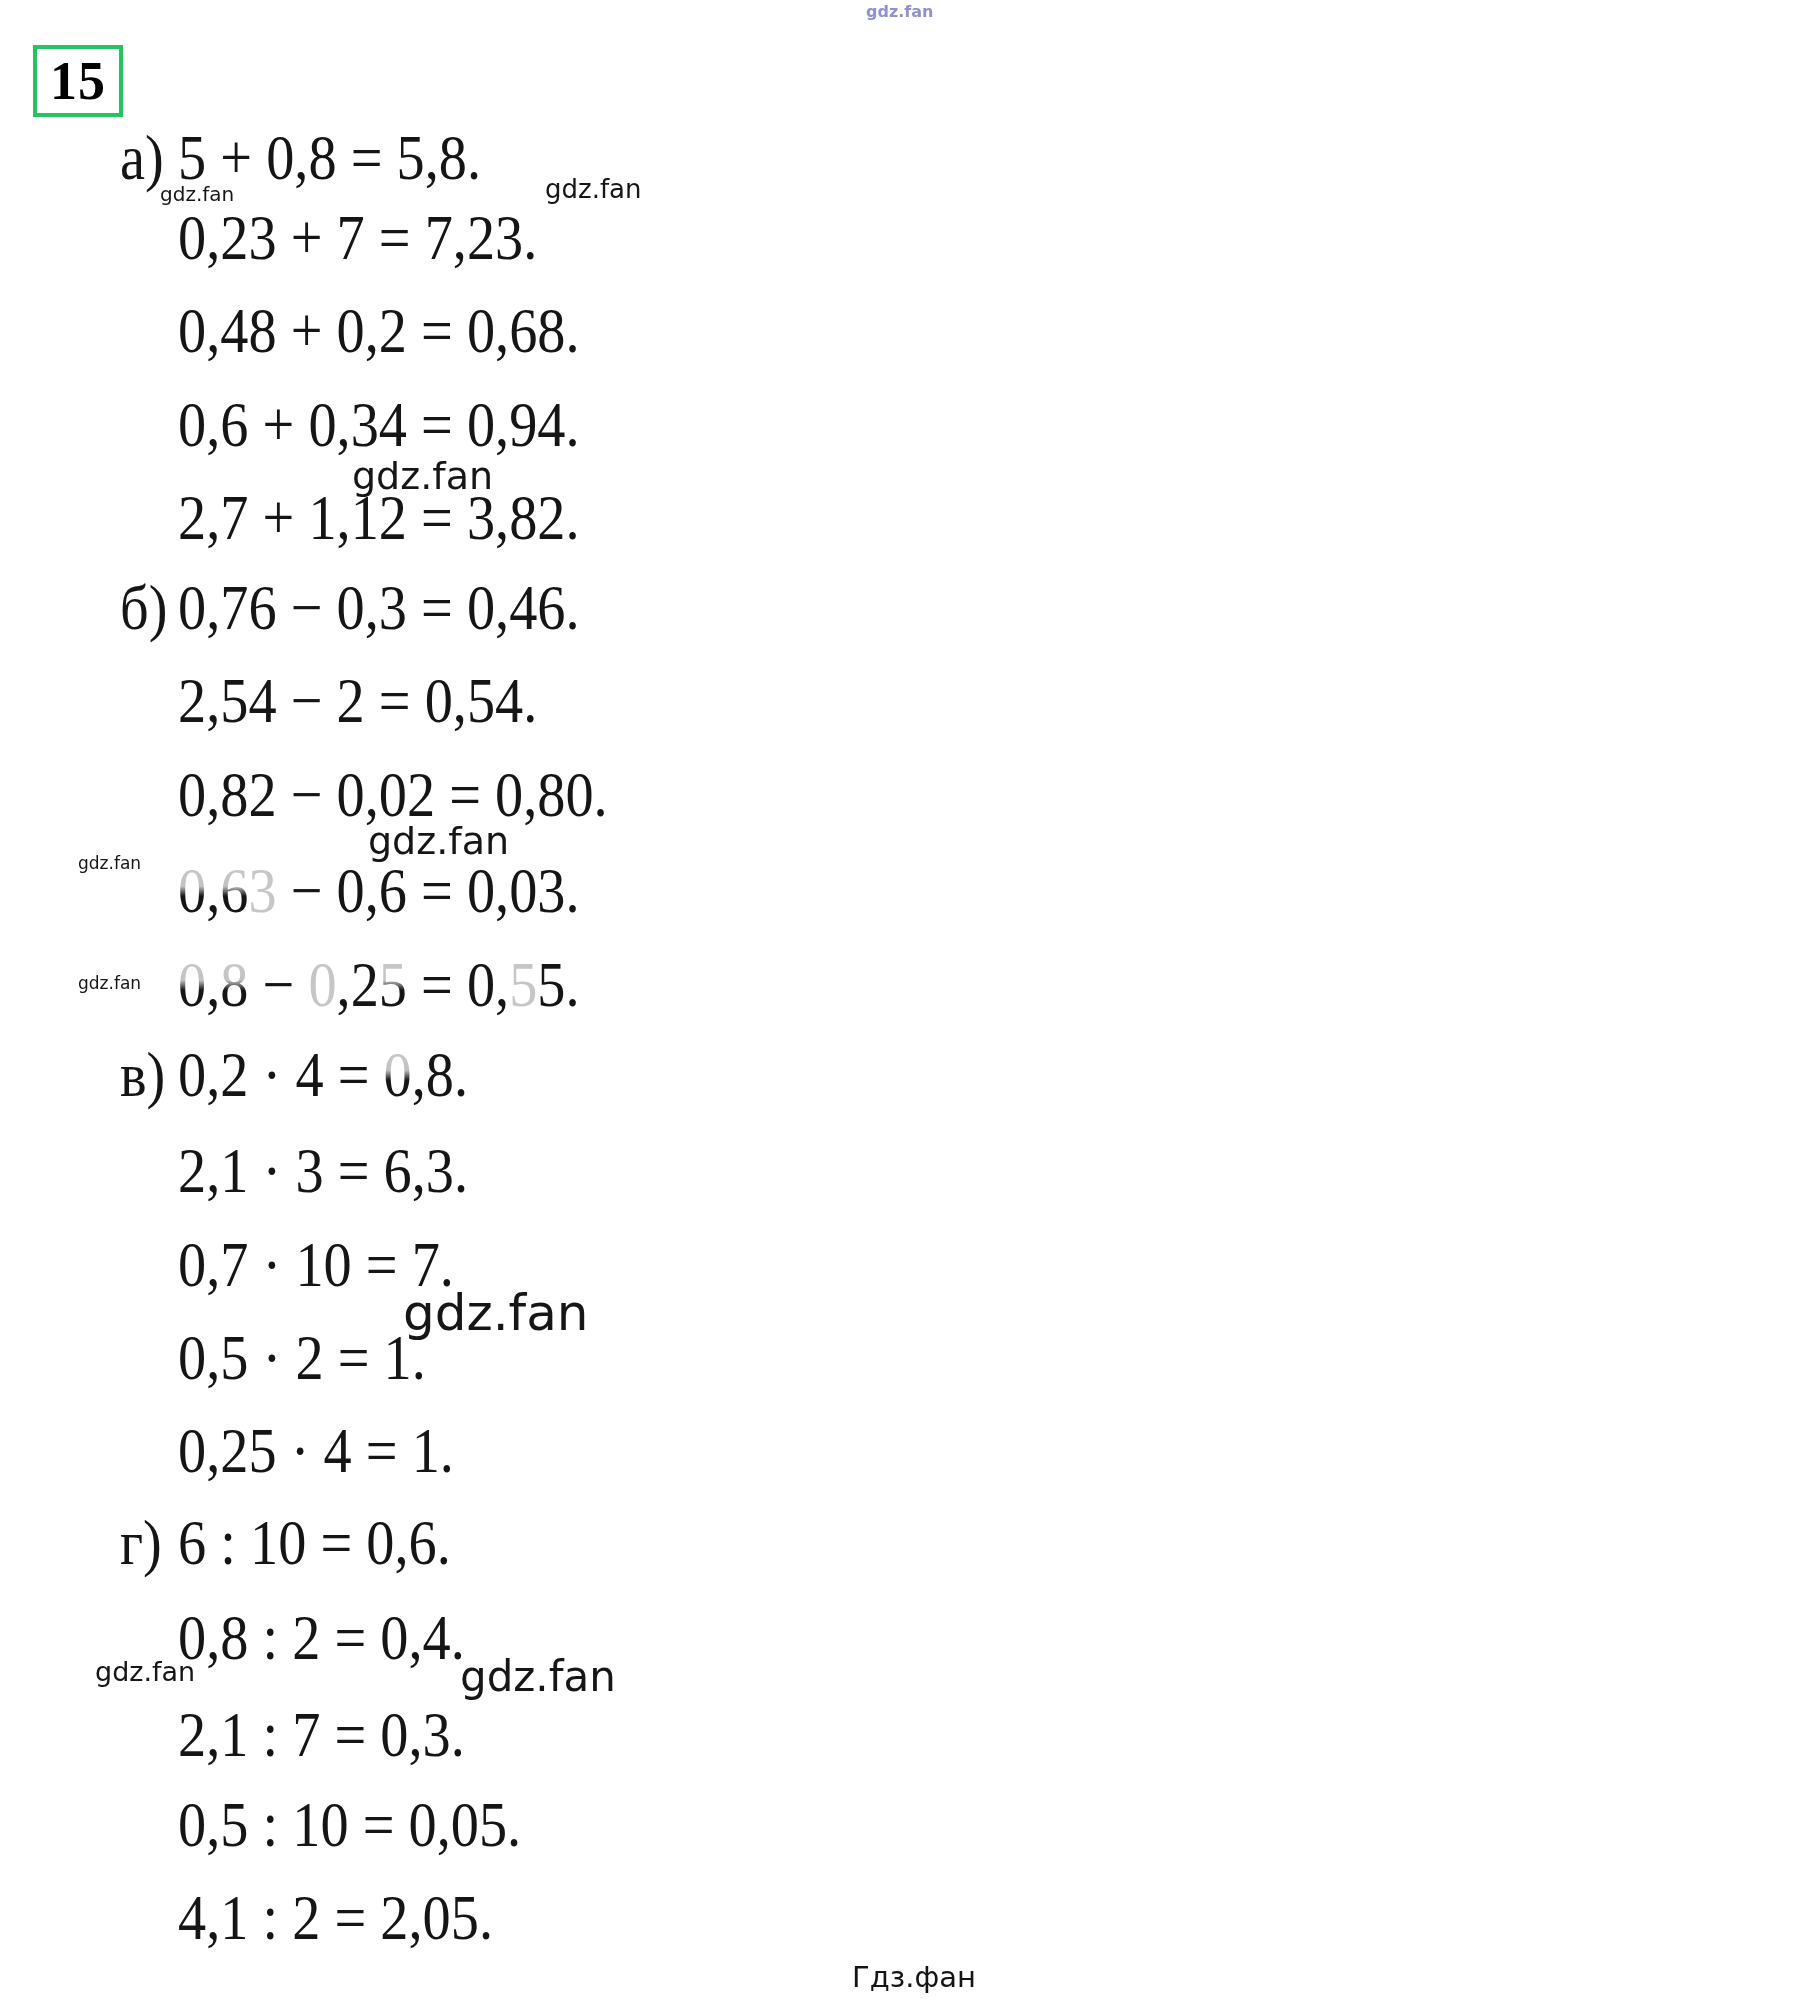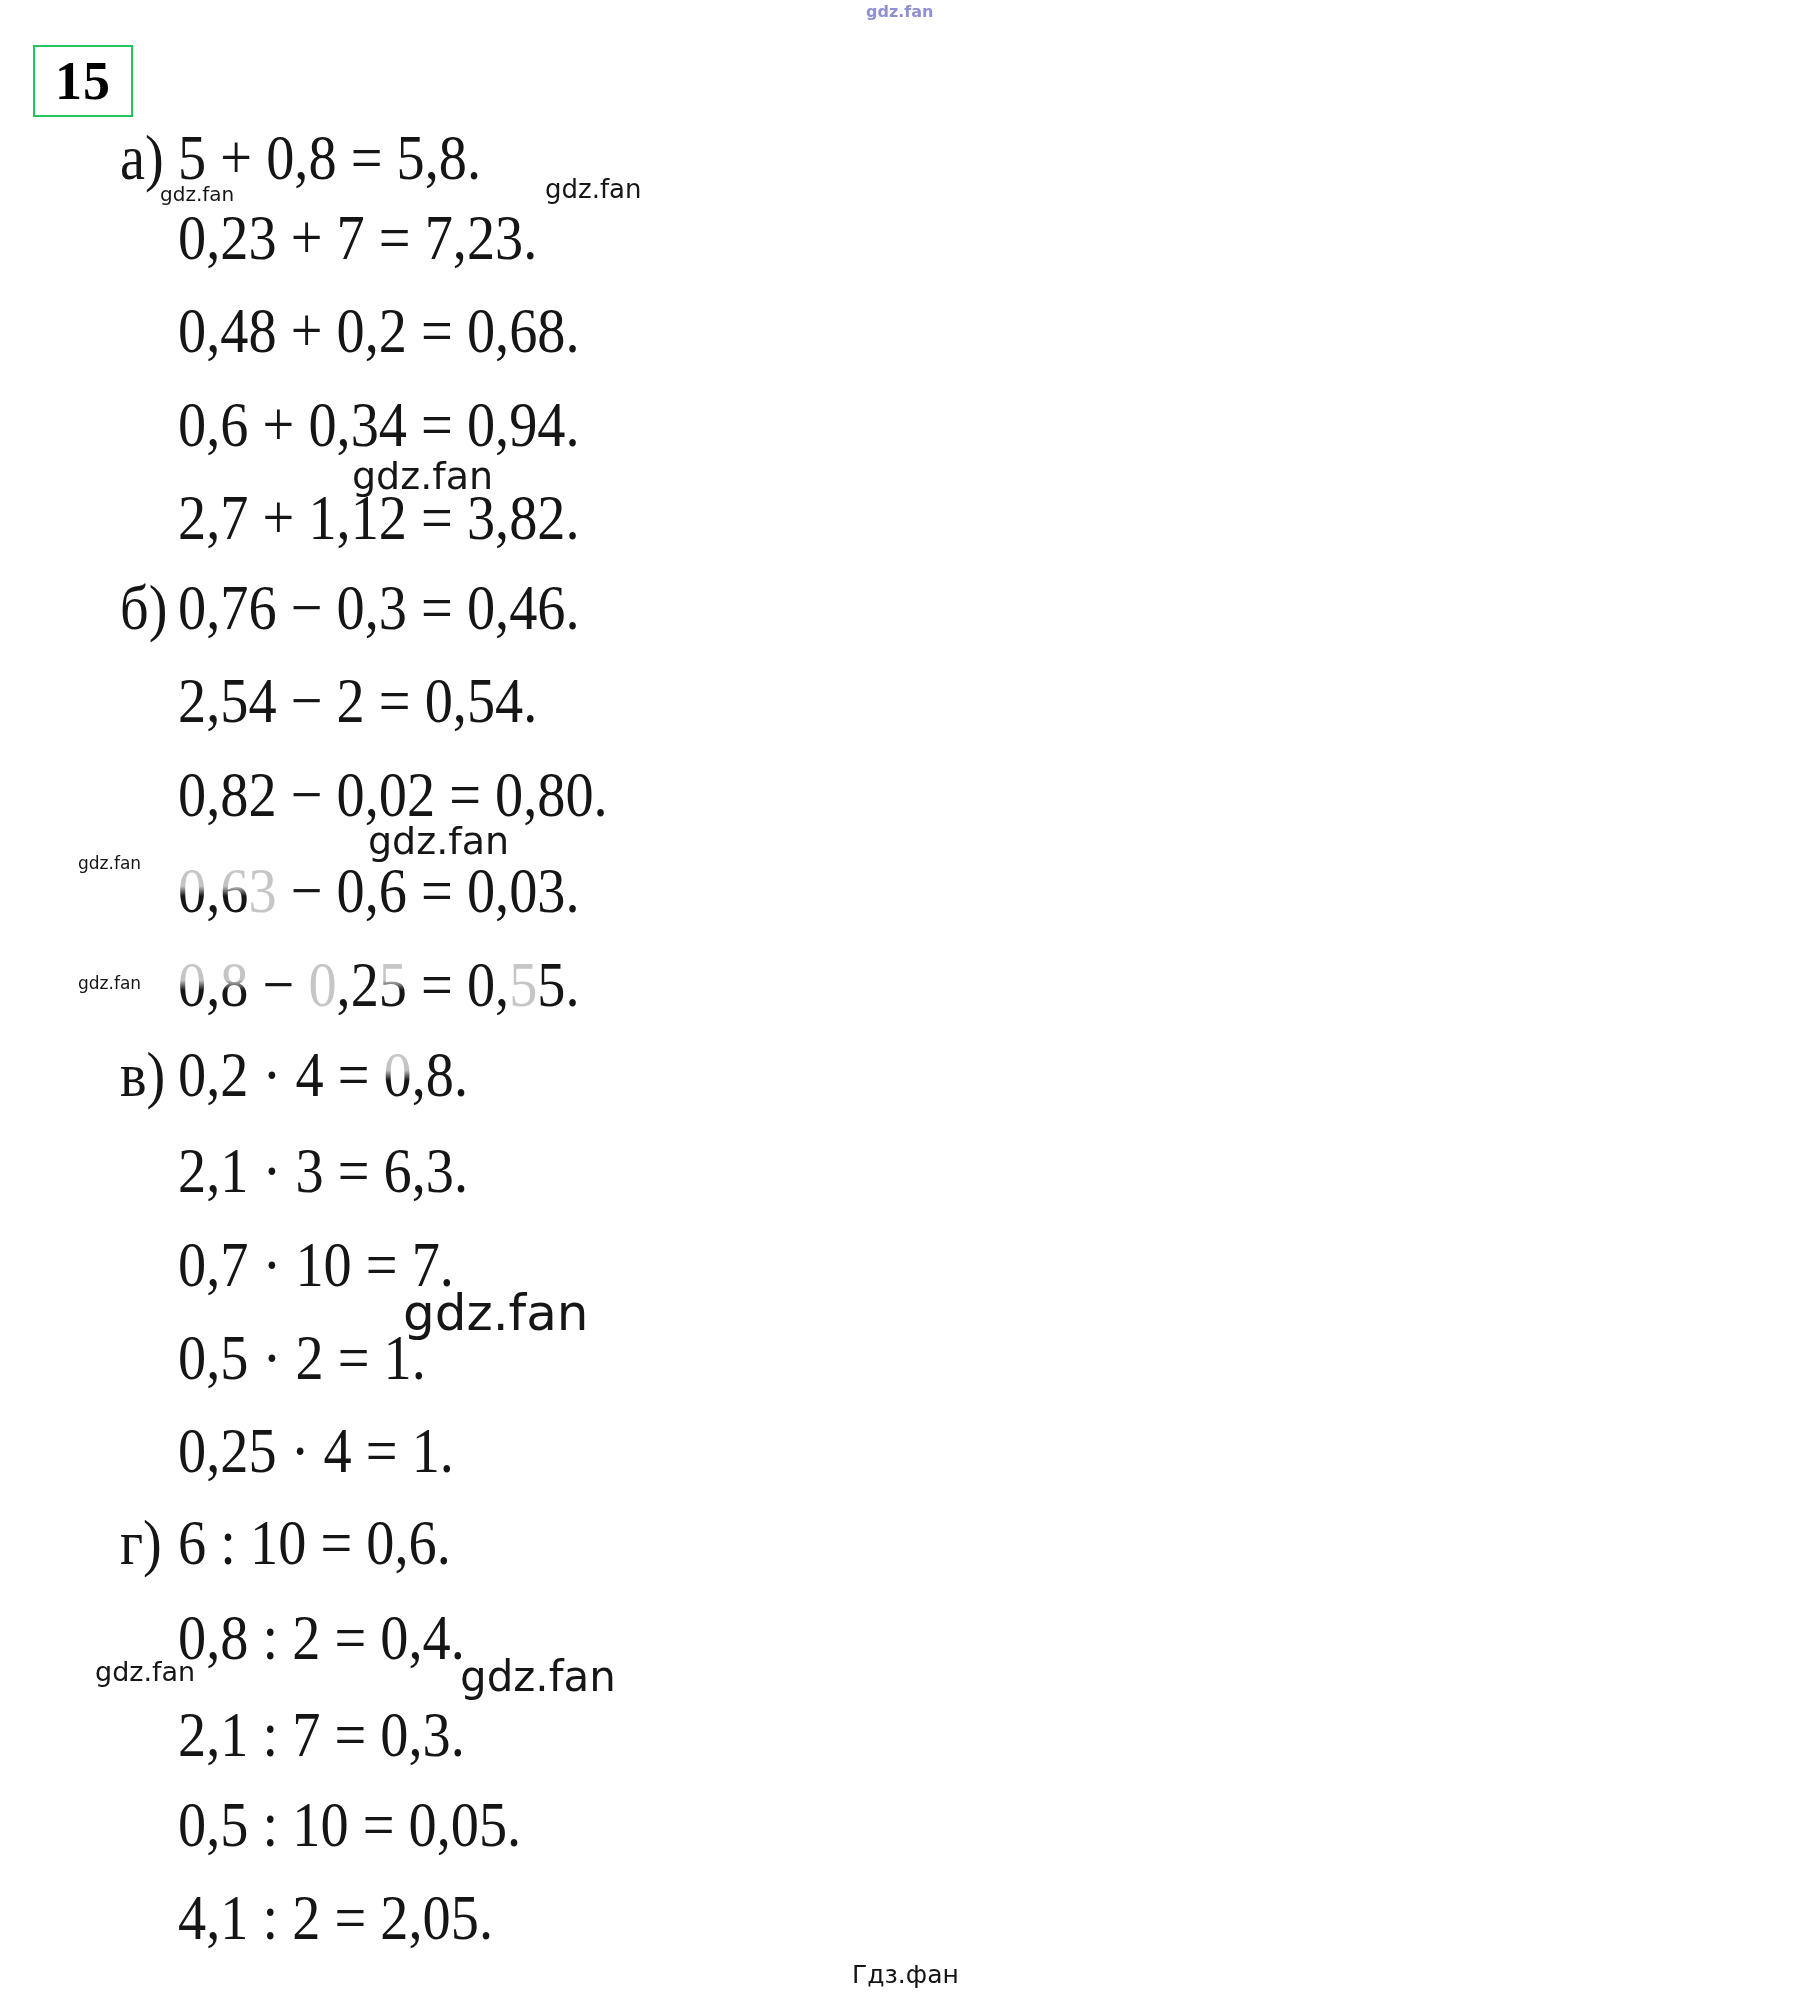--- a/index.html
+++ b/index.html
@@ -10,24 +10,24 @@
     background: #ffffff;
     overflow: hidden;
     font-family: "Liberation Serif", "DejaVu Serif", serif;
   }
 
   
   .problem-box {
     position: absolute;
     left: 33px;
     top: 45px;
-    width: 100px;
+    width: 90px;
     height: 72px;
     box-sizing: border-box;
-    border: 2px solid #22c55e;
+    border: 4px solid #22c55e;
     display: flex;
     align-items: center;
     justify-content: center;
     font-weight: bold;
     font-size: 54px;
     color: #000000;
     letter-spacing: 1px;
   }
 
   
@@ -71,21 +71,21 @@
   .wm-s1   { left: 78px;   top: 855px;  font-size: 17px; font-weight: 500; }
   .wm-s2   { left: 78px;   top: 975px;  font-size: 17px; font-weight: 500; }
   .wm-b1   { left: 403px;  top: 1288px; font-size: 50px; font-weight: 500; }
   .wm-s3   { left: 95px;   top: 1658px; font-size: 27px; font-weight: 500; }
   .wm-b2   { left: 460px;  top: 1656px; font-size: 42px; font-weight: 500; }
 
   .page-footer {
     position: absolute;
     left: 852px;
     top: 1960px;
-    font-size: 25px;
+    font-size: 29px;
     font-family: "DejaVu Sans", "Liberation Sans", sans-serif;
     color: #141414;
     white-space: nowrap;
   }
 </style>
 </head>
 <body>
 
 <div class="page">
 

